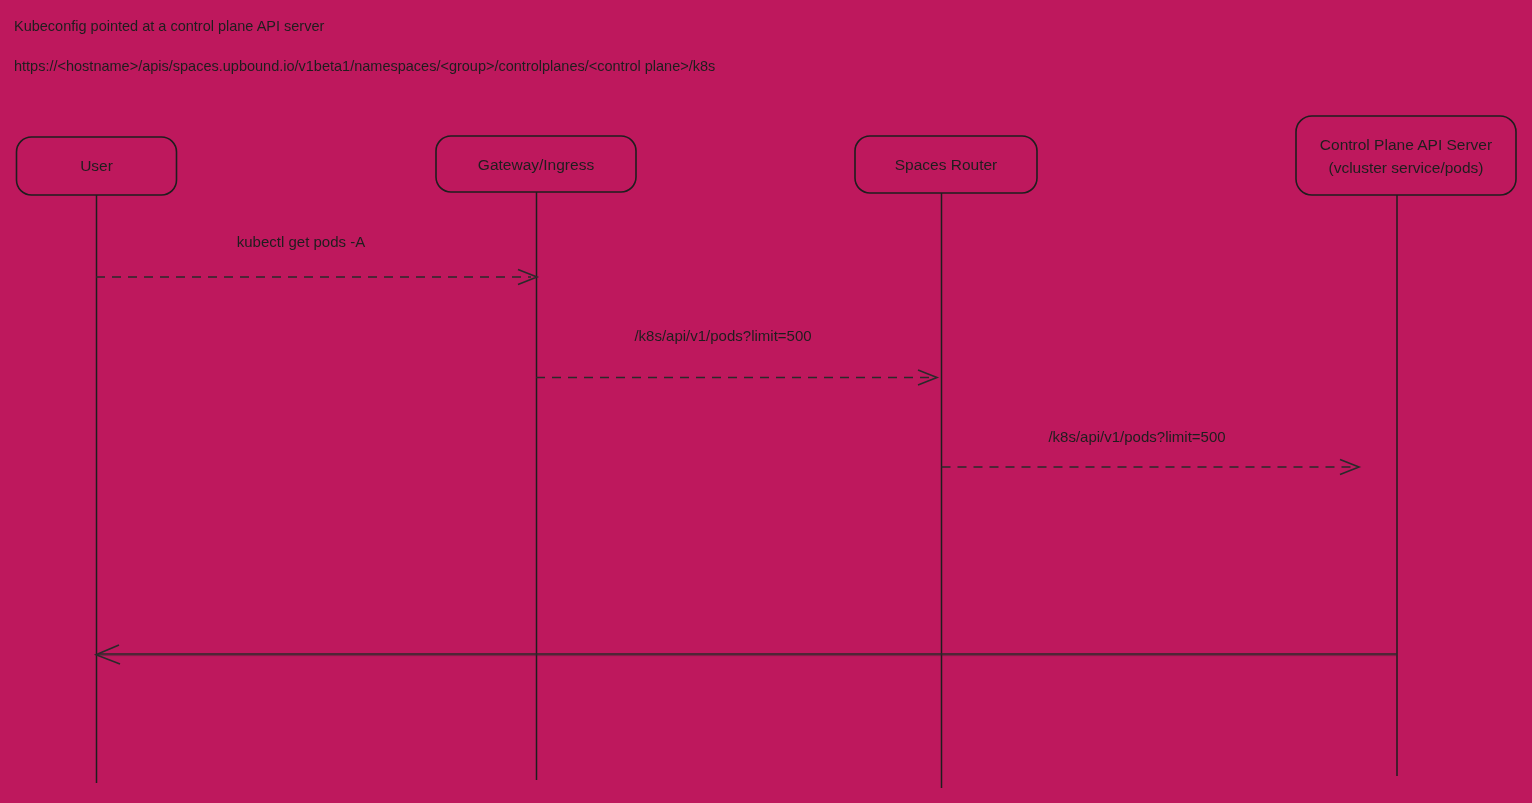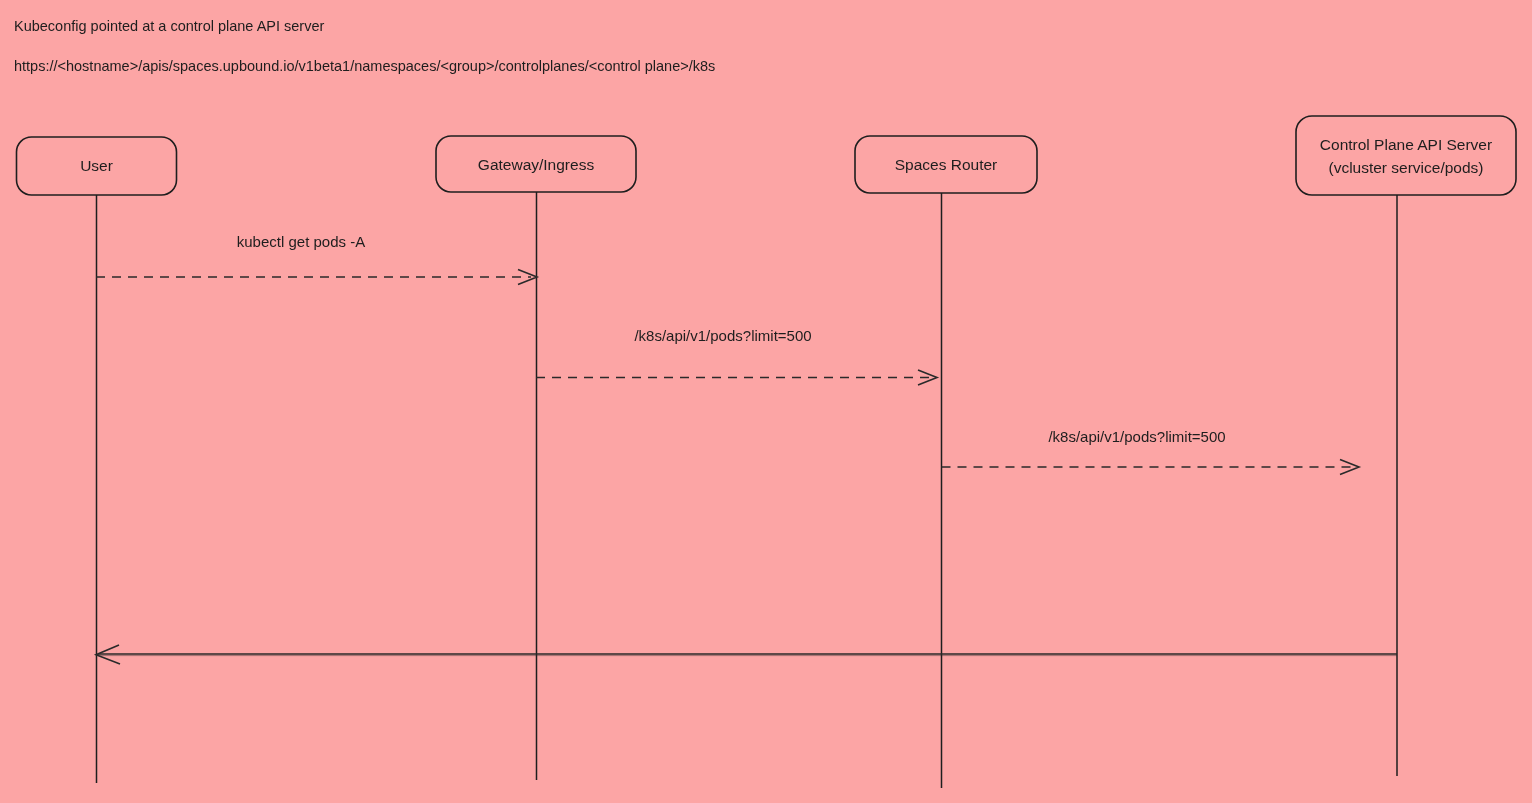--- a/index.html
+++ b/index.html
@@ -8,21 +8,21 @@
     background: #ffffff;
     width: 1532px;
     height: 803px;
     overflow: hidden;
     font-family: "Liberation Sans", sans-serif;
   }
   .canvas {
     position: relative;
     width: 1532px;
     height: 803px;
-    background: #fca5a5;
+    background: #be185d;
     text-align: right;
   }
   svg text {
     font-family: "Liberation Sans", sans-serif;
     fill: #1e1e1e;
   }
   .header-text { font-size: 14.5px; }
   .actor-label { font-size: 15.5px; }
   .msg-label   { font-size: 15px; }
   .shape-stroke {

